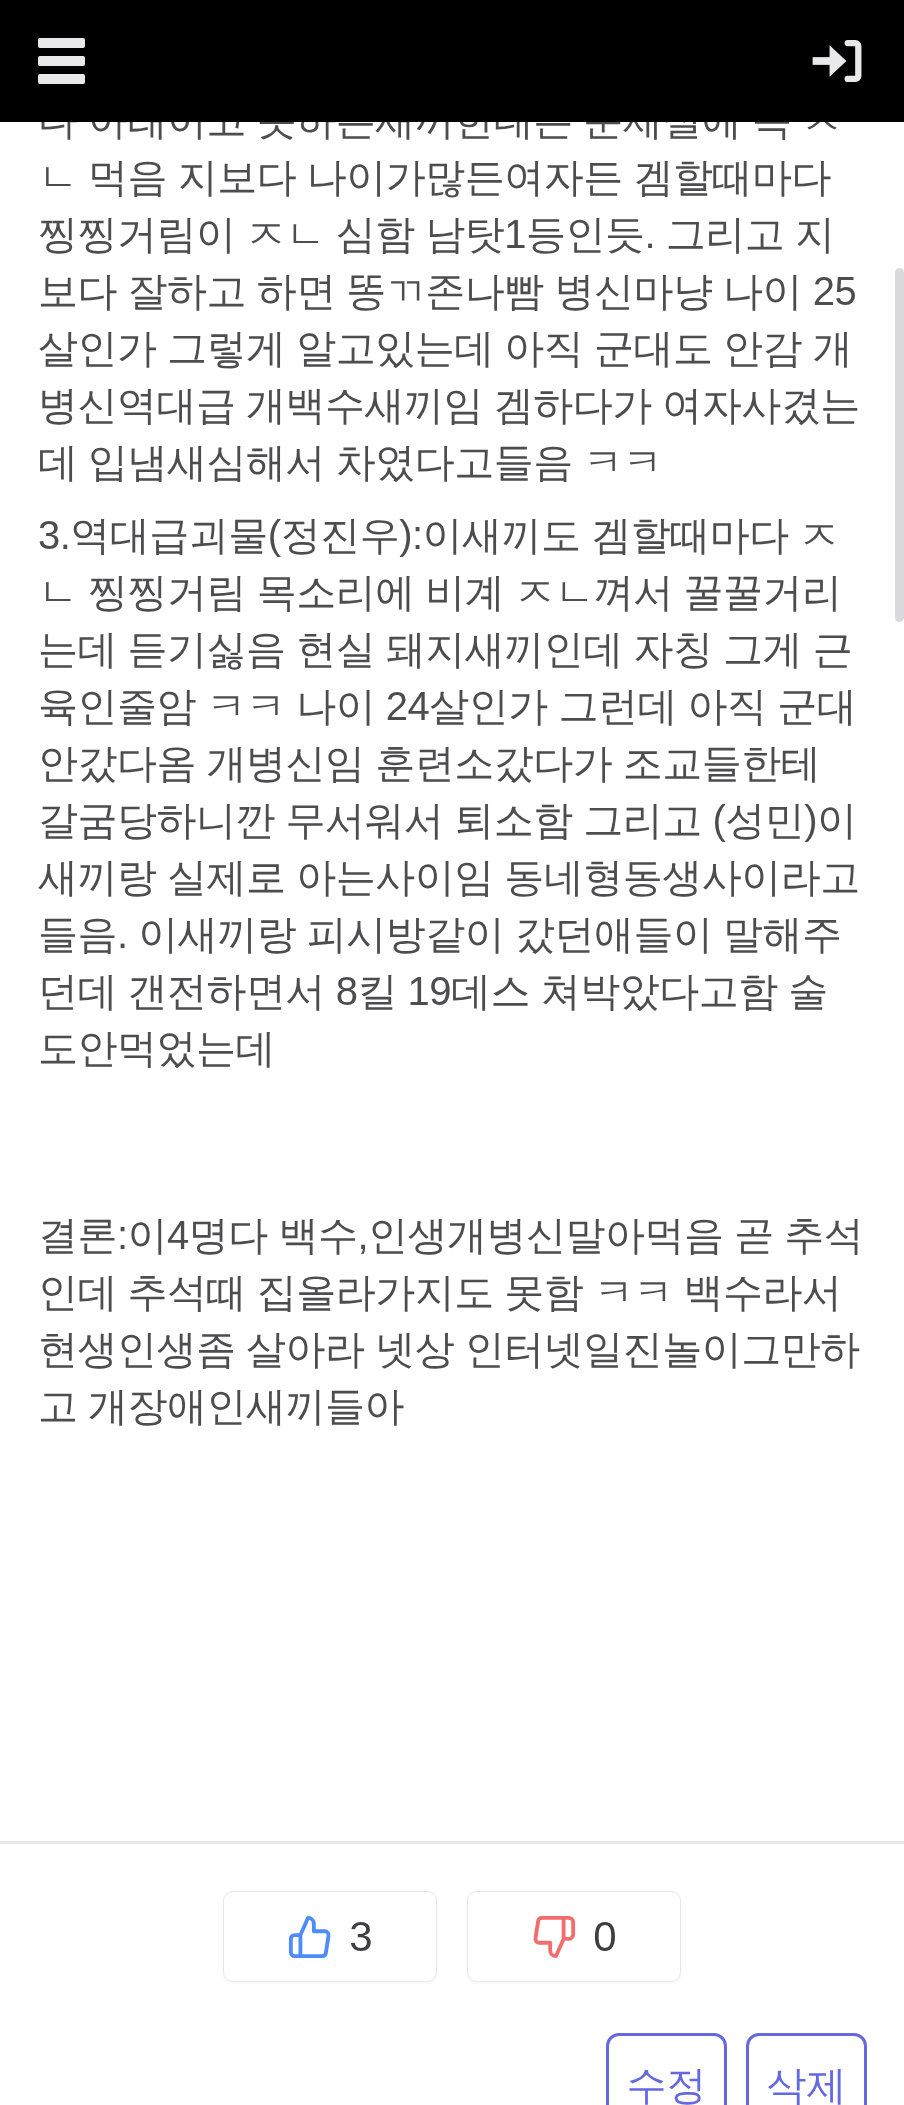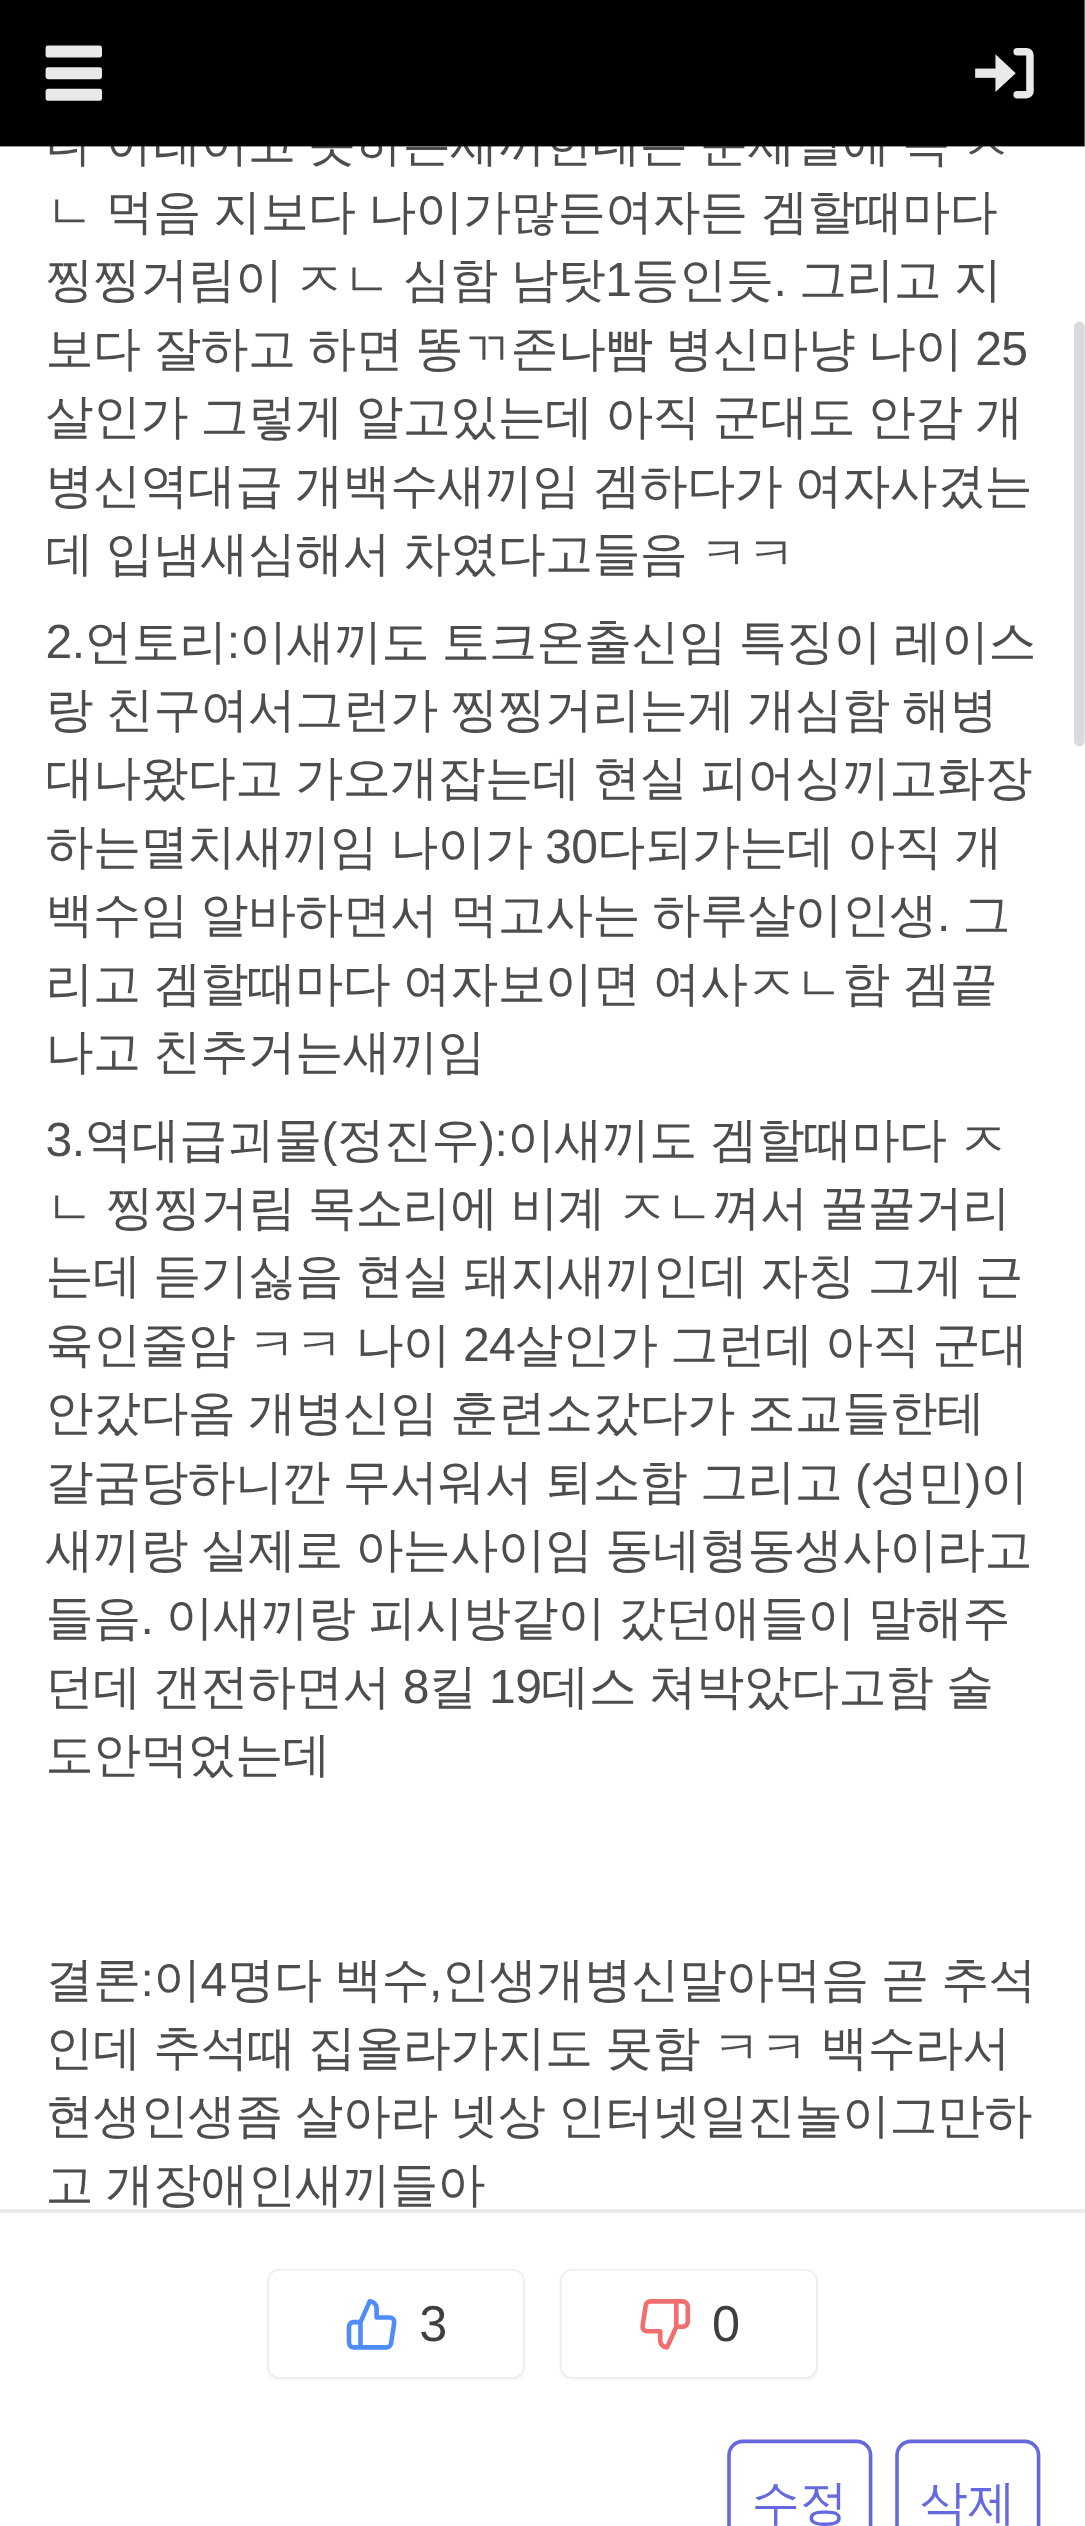--- a/index.html
+++ b/index.html
@@ -120,21 +120,20 @@
     <svg width="58" height="58" viewBox="0 0 24 24">
       <rect x="1.5" y="10.4" width="8.5" height="3.2" fill="#e9e9eb"></rect>
       <polygon points="8.5,5.5 15.5,12 8.5,18.5" fill="#e9e9eb"></polygon>
       <path d="M16 4.6 h3.2 a1.2 1.2 0 0 1 1.2 1.2 v12.4 a1.2 1.2 0 0 1 -1.2 1.2 H16" fill="none" stroke="#e9e9eb" stroke-width="2.6" stroke-linecap="round"></path>
     </svg>
   </button>
 </header>
 
 <article class="post">
   <p>다 아래이고 못하는새끼한데는 문제설에 쏙 ㅈㄴ 먹음 지보다 나이가많든여자든 겜할때마다 찡찡거림이 ㅈㄴ 심함 남탓1등인듯. 그리고 지보다 잘하고 하면 똥ㄲ존나빰 병신마냥 나이 25살인가 그렇게 알고있는데 아직 군대도 안감 개병신역대급 개백수새끼임 겜하다가 여자사겼는데 입냄새심해서 차였다고들음 ㅋㅋ</p>
-  <p>2.언토리:이새끼도 토크온출신임 특징이 레이스랑 친구여서그런가 찡찡거리는게 개심함 해병대나왔다고 가오개잡는데 현실 피어싱끼고화장하는멸치새끼임 나이가 30다되가는데 아직 개백수임 알바하면서 먹고사는 하루살이인생. 그리고 겜할때마다 여자보이면 여사ㅈㄴ함 겜끝나고 친추거는새끼임</p>
   <p>3.역대급괴물(정진우):이새끼도 겜할때마다 ㅈㄴ 찡찡거림 목소리에 비계 ㅈㄴ껴서 꿀꿀거리는데 듣기싫음 현실 돼지새끼인데 자칭 그게 근육인줄암 ㅋㅋ 나이 24살인가 그런데 아직 군대안갔다옴 개병신임 훈련소갔다가 조교들한테 갈굼당하니깐 무서워서 퇴소함 그리고 (성민)이새끼랑 실제로 아는사이임 동네형동생사이라고들음. 이새끼랑 피시방같이 갔던애들이 말해주던데 갠전하면서 8킬 19데스 쳐박았다고함 술도안먹었는데</p>
   <p class="conclusion-gap">결론:이4명다 백수,인생개병신말아먹음 곧 추석인데 추석때 집올라가지도 못함 ㅋㅋ 백수라서 현생인생좀 살아라 넷상 인터넷일진놀이그만하고 개장애인새끼들아</p>
 </article>
 
 <div class="scroll-thumb"></div>
 
 <div class="divider"></div>
 
 <div class="reactions">
   <button class="reaction-btn">

